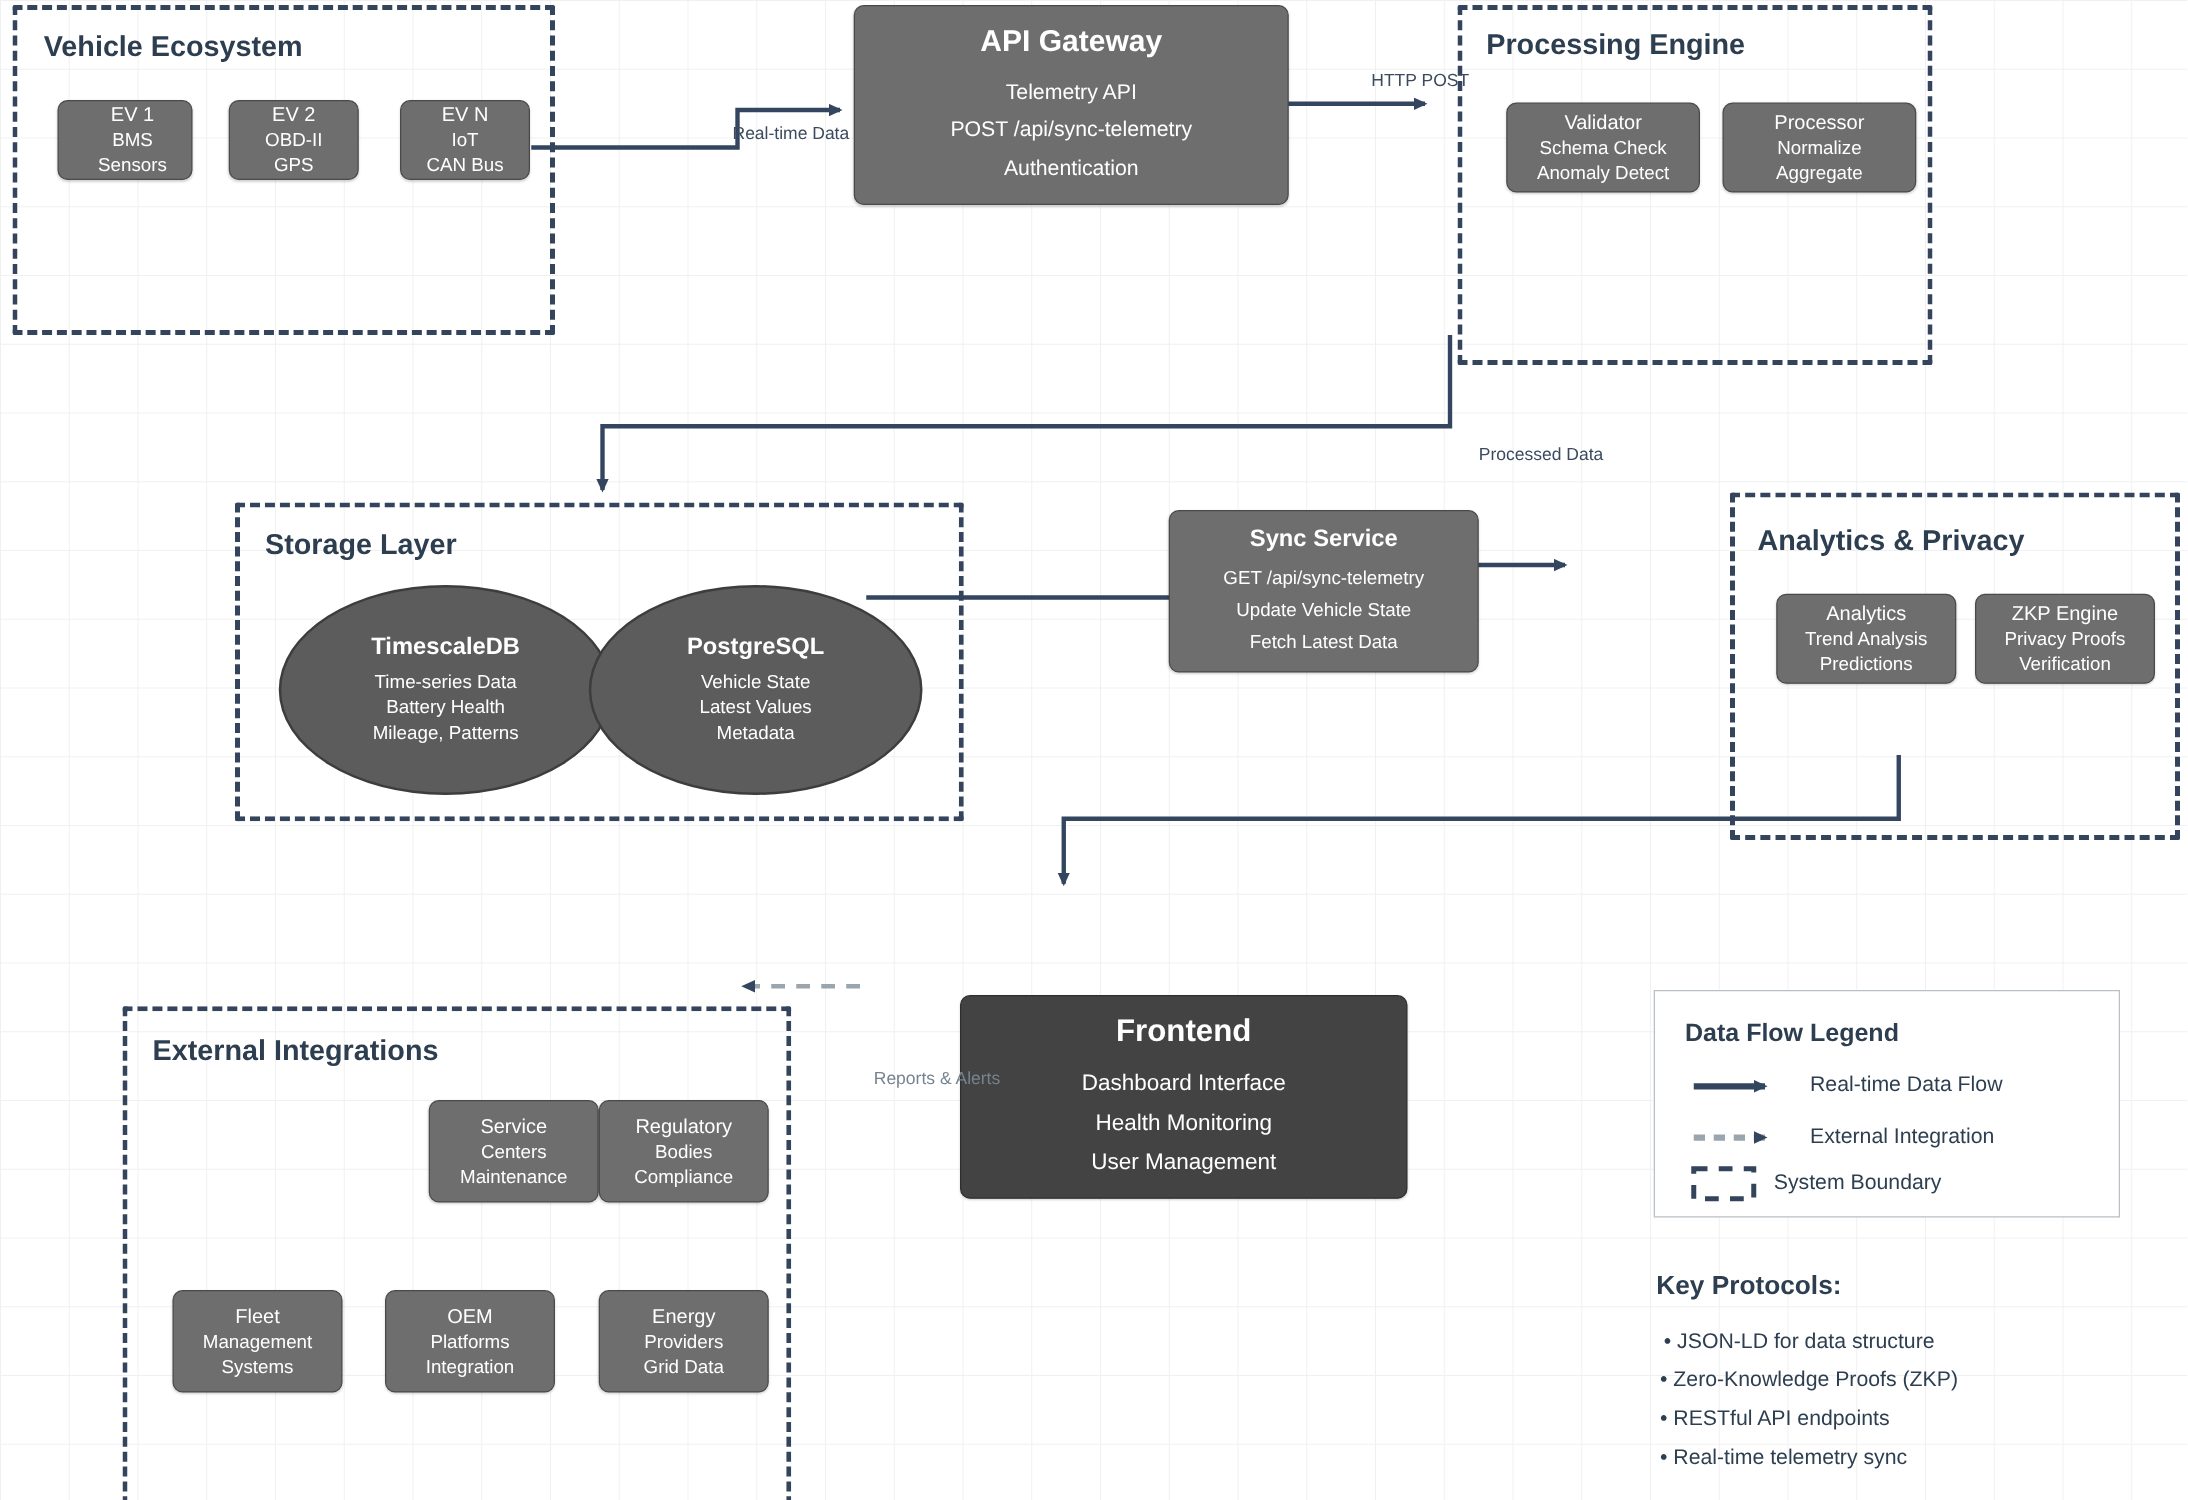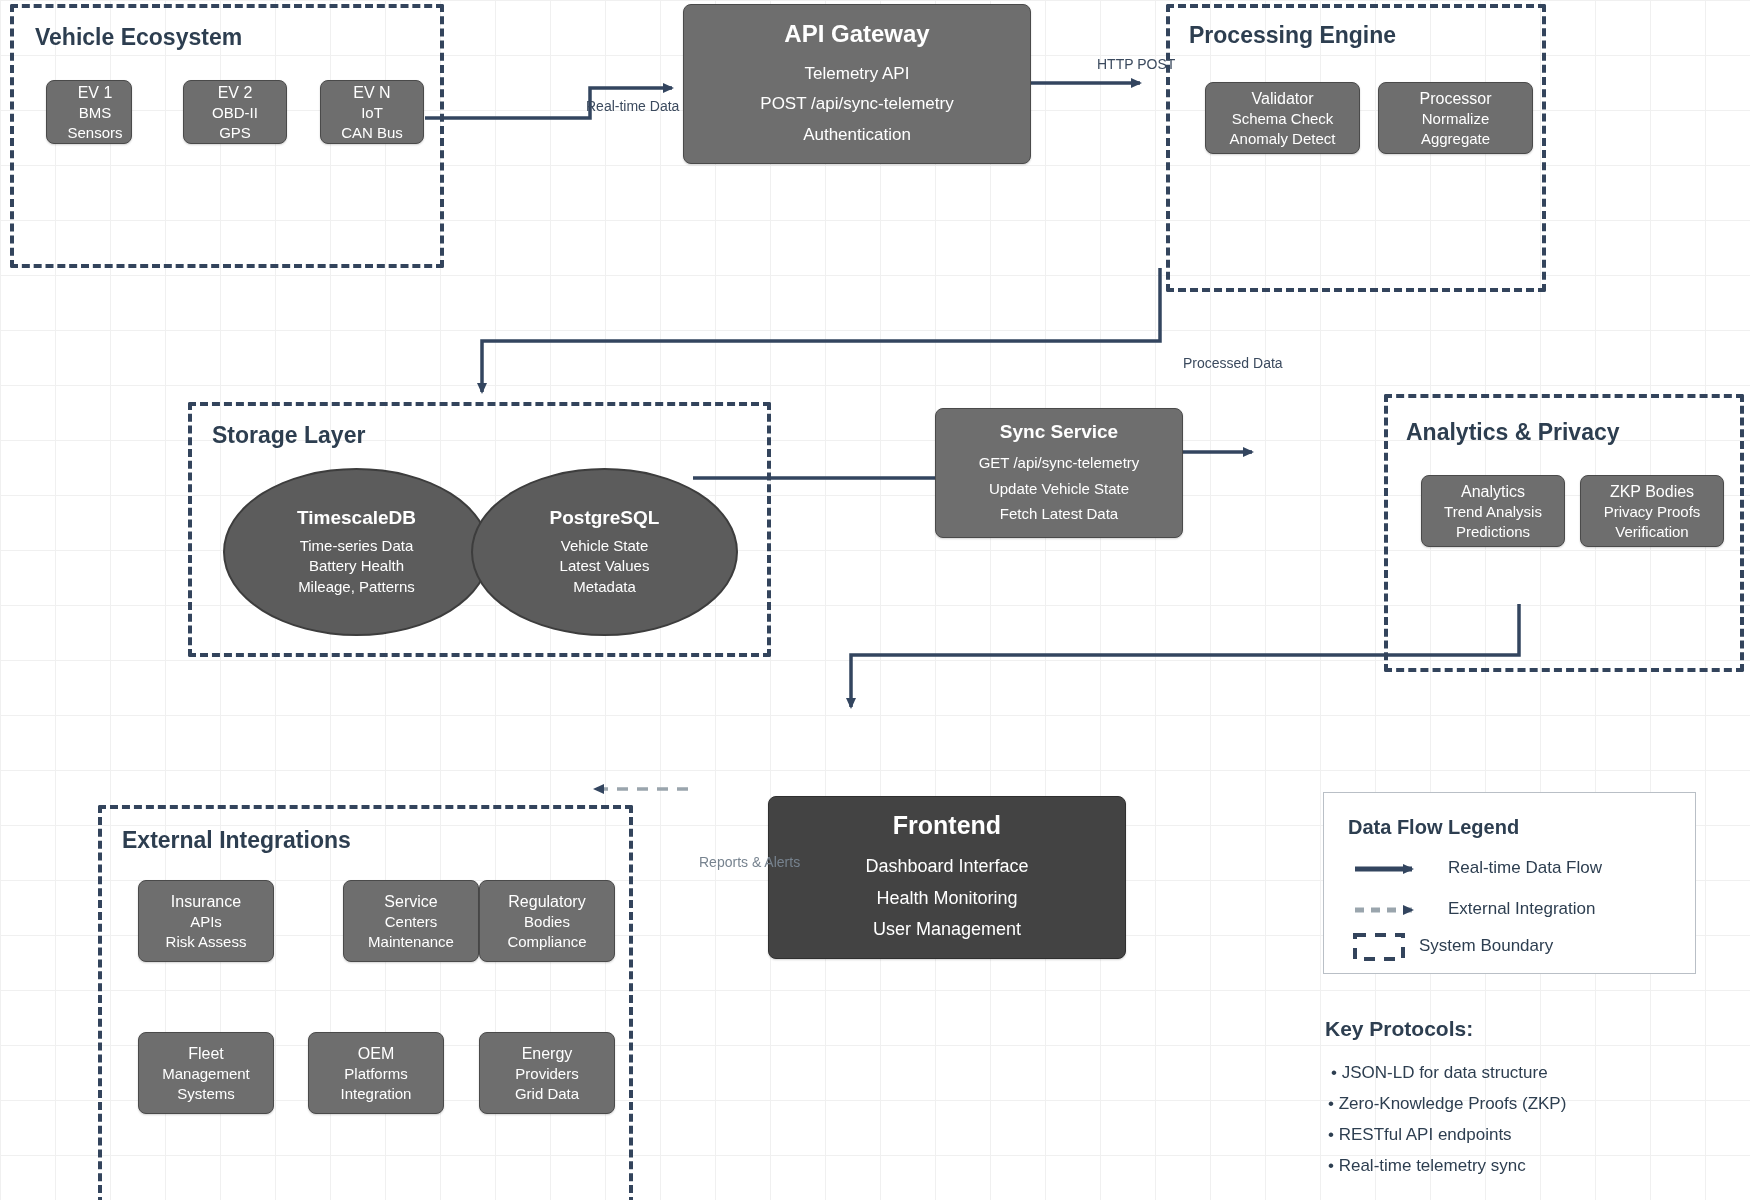--- a/index.html
+++ b/index.html
@@ -188,21 +188,21 @@
     <path d="M 1060 452 L 1252 452" stroke="#33455f" stroke-width="3.5" fill="none" marker-end="url(#ah)"></path>
 
     <path d="M 1519 604 L 1519 655 L 851 655 L 851 707" stroke="#33455f" stroke-width="3.5" fill="none" marker-end="url(#ah)"></path>
 
     <path d="M 688 789 L 595 789" stroke="#9aa5ad" stroke-width="3.5" fill="none" stroke-dasharray="11,9" marker-end="url(#ah-dash)"></path>
   </svg>
 
   <div class="boundary" style="left:10px; top:4px; width:434px; height:264px;"></div>
   <div class="boundary-title" style="left:35px; top:24px;">Vehicle Ecosystem</div>
 
-  <div class="node" style="left:46px; top:80px; width:86px; height:64px;padding-left:12px;">
+  <div class="node" style="left:46px; top:80px; width:108px; height:64px;padding-left:12px;">
     <span class="t-main">EV 1</span>
     <span class="t-sub">BMS</span>
     <span class="t-sub">Sensors</span>
   </div>
   <div class="node" style="left:183px; top:80px; width:104px; height:64px;">
     <span class="t-main">EV 2</span>
     <span class="t-sub">OBD-II</span>
     <span class="t-sub">GPS</span>
   </div>
   <div class="node" style="left:320px; top:80px; width:104px; height:64px;">
@@ -260,41 +260,36 @@
 
   <div class="boundary" style="left:1384px; top:394px; width:360px; height:278px;"></div>
   <div class="boundary-title" style="left:1406px; top:419px;">Analytics &amp; Privacy</div>
 
   <div class="node" style="left:1421px; top:475px; width:144px; height:72px;">
     <span class="t-main">Analytics</span>
     <span class="t-sub">Trend Analysis</span>
     <span class="t-sub">Predictions</span>
   </div>
   <div class="node" style="left:1580px; top:475px; width:144px; height:72px;">
-    <span class="t-main">ZKP Bodies</span>
+    <span class="t-main">ZKP Engine</span>
     <span class="t-sub">Privacy Proofs</span>
     <span class="t-sub">Verification</span>
   </div>
 
   <div class="node dark" style="left:768px; top:796px; width:358px; height:163px;">
     <span class="t-main">Frontend</span>
     <span class="t-sub">Dashboard Interface</span>
     <span class="t-sub">Health Monitoring</span>
     <span class="t-sub">User Management</span>
   </div>
   <div class="edge-label muted" style="left:699px; top:854px;">Reports &amp; Alerts</div>
 
   <div class="boundary" style="left:98px; top:805px; width:535px; height:400px;"></div>
   <div class="boundary-title" style="left:122px; top:827px;">External Integrations</div>
 
-  <div class="node" style="left:138px; top:880px; width:136px; height:82px;">
-    <span class="t-main">Insurance</span>
-    <span class="t-sub">APIs</span>
-    <span class="t-sub">Risk Assess</span>
-  </div>
   <div class="node" style="left:308px; top:880px; width:136px; height:82px;margin-left:35px;">
     <span class="t-main">Service</span>
     <span class="t-sub">Centers</span>
     <span class="t-sub">Maintenance</span>
   </div>
   <div class="node" style="left:479px; top:880px; width:136px; height:82px;">
     <span class="t-main">Regulatory</span>
     <span class="t-sub">Bodies</span>
     <span class="t-sub">Compliance</span>
   </div>

